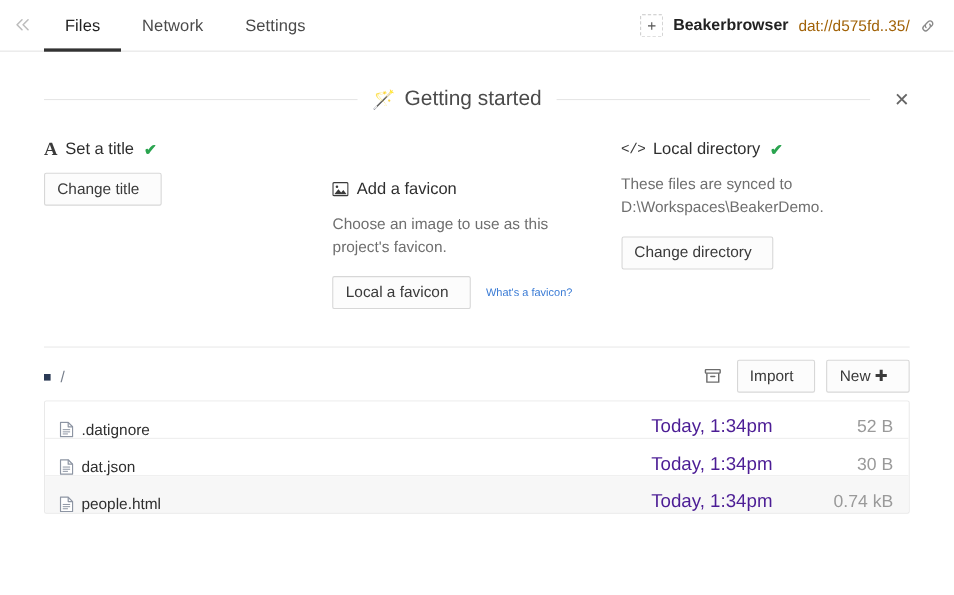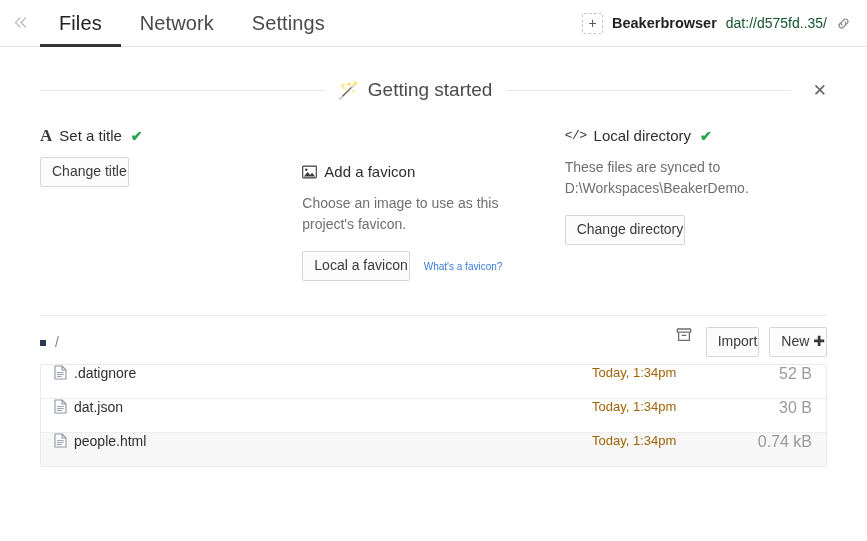--- a/index.html
+++ b/index.html
@@ -37,21 +37,21 @@
     cursor: pointer;
   }
   .tabs {
     display: flex;
     align-items: stretch;
   }
   .tab {
     padding: 0 19px;
     display: flex;
     align-items: center;
-    font-size: 20px;
+    font-size: 15px;
     color: #4a4a4a;
     cursor: pointer;
     position: relative;
     letter-spacing: .1px;
   }
   .tab.active {
     color: #222222;
   }
   .tab.active::after {
     content: "";
@@ -84,21 +84,21 @@
     box-sizing: border-box;
   }
   .site-title {
     font-weight: bold;
     font-size: 14.5px;
     color: #222222;
     cursor: pointer;
   }
   .site-url {
     font-size: 14px;
-    color: #14532d;
+    color: #a16207;
     cursor: pointer;
   }
   .link-icon {
     display: inline-flex;
     align-items: center;
     color: #8a8a8a;
     cursor: pointer;
   }
 
   
@@ -192,21 +192,21 @@
   }
   .btn-row {
     display: flex;
     align-items: center;
     gap: 14px;
   }
   .btn {
     background: #fcfcfc;
     border: 1px solid #d7d7d7;
     border-radius: 2px;
-    padding: 5px 1px 6px 11px;
+    padding: 5px 19px 6px 11px;
     font-size: 14px;
     color: #3a3a3a;
     font-family: "Liberation Sans", sans-serif;
     cursor: pointer;
     line-height: 17px;
   }
   .link {
     color: #3a7bd5;
     font-size: 10px;
     cursor: pointer;
@@ -241,40 +241,40 @@
     position: relative;
     top: 1px;
   }
   .crumb {
     color: #777f8c;
     cursor: pointer;
   }
   .files-actions {
     margin-left: auto;
     display: flex;
-    align-items: flex-start;
+    align-items: center;
     gap: 10px;
   }
   .archive-icon {
     display: inline-flex;
     align-items: center;
     cursor: pointer;
     margin-right: 4px;
     color: #6c6c6c;
   }
 
   
   .file-list {
     border: 1px solid #e9e9e9;
     border-radius: 2px;
     overflow: hidden;
   }
   .file-row {
     display: flex;
-    align-items: flex-start;
+    align-items: flex-end;
     height: 33px;
     border-bottom: 1px solid #ededed;
     padding: 0 14px 0 13px;
     font-size: 14px;
     cursor: pointer;
     background: #ffffff;
   }
   .file-row:last-child { border-bottom: none; }
   .file-row.hover { background: #f7f7f7; }
   .file-icon {
@@ -282,22 +282,22 @@
     display: inline-flex;
     align-items: center;
     color: #8d95a3;
   }
   .file-name {
     color: #2f2f2f;
     flex: 0 0 auto;
   }
   .file-date {
     margin-left: auto;
-    color: #a16207;
-    font-size: 13px;
+    color: #4c1d95;
+    font-size: 17px;
     width: 150px;
     text-align: left;
   }
   .file-size {
     color: #9a9a9a;
     font-size: 16px;
     width: 70px;
     text-align: right;
   }
 

